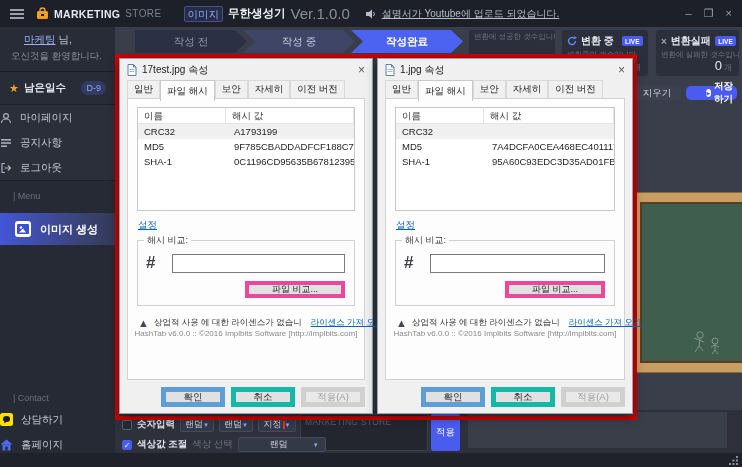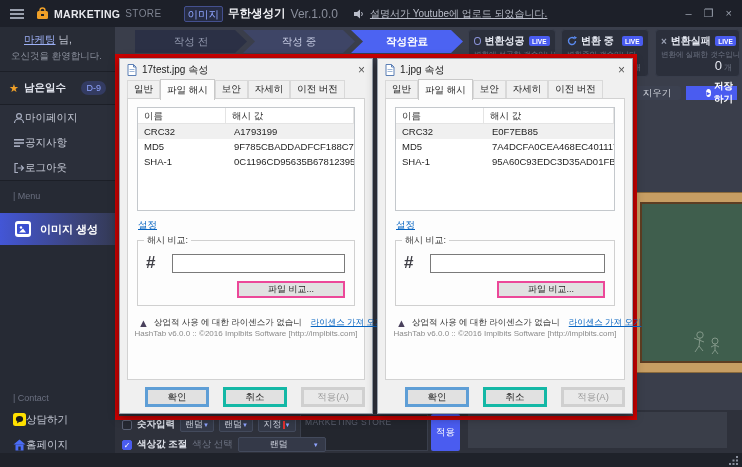--- a/index.html
+++ b/index.html
@@ -10,38 +10,38 @@
 
   
   .titlebar{left:0;top:0;width:742px;height:27px;background:#1d2029;display:flex;align-items:center;}
   .hamburger{margin-left:10px;display:inline-flex;}
   .brand{display:flex;align-items:center;gap:5px;margin-left:12px;}
   .brand-name{font-size:10.5px;font-weight:bold;color:#e8e9ee;letter-spacing:.3px;}
   .brand-suffix{font-size:10px;color:#7e8390;letter-spacing:.4px;}
   .app-title{display:flex;align-items:center;gap:5px;margin-left:22px;}
   .app-badge{font-size:10.5px;color:#8fa4ff;border:1px solid #44508f;background:#262c44;padding:0 3px;border-radius:2px;line-height:14px;}
   .app-name{font-size:11.5px;font-weight:bold;color:#f0f1f5;}
-  .app-ver{font-size:12px;color:#8a8f9c;}
+  .app-ver{font-size:15px;color:#8a8f9c;}
   .notice{display:flex;align-items:center;gap:5px;margin-left:16px;}
   .notice-text{font-size:10px;color:#b9bdc9;text-decoration:underline;}
   .winctl{margin-left:auto;margin-right:10px;display:flex;gap:12px;color:#9aa0ad;font-size:11px;}
   .winctl span{cursor:default;line-height:11px;}
 
   
   .sidebar{left:0;top:27px;width:115px;height:440px;background:#262a34;}
   .greeting{padding:6px 11px 8px;border-bottom:1px solid #1c1f27;background:#282c36;}
   .greet1{font-size:10.5px;color:#c4c8d4;}
   .greet-name{color:#9db0f5;text-decoration:underline;margin-left:13px;}
   .greet2{font-size:9.5px;color:#8a8f9c;margin-top:3px;}
   .days{display:flex;align-items:center;gap:5px;padding:9px 9px;background:#282c36;border-bottom:1px solid #1c1f27;}
   .star{color:#f0a028;font-size:11px;line-height:11px;}
   .days-label{font-size:10.5px;font-weight:bold;color:#e2e5ee;}
   .days-badge{margin-left:auto;font-size:9px;color:#8fa4ff;background:#333b61;border-radius:7px;padding:2px 5px;}
   .menu-group{background:#2b2f3a;border-bottom:1px solid #1c1f27;}
-  .side-item{display:flex;align-items:center;height:25px;padding-left:13px;font-size:10.5px;color:#c2c6d2;cursor:pointer;}
+  .side-item{display:flex;align-items:center;gap:8px;height:25px;padding-left:0;font-size:10.5px;color:#c2c6d2;cursor:pointer;}
   .section-label{font-size:9px;color:#6b7080;padding:10px 13px 4px;}
   .active-item{margin-top:8px;height:32px;display:flex;align-items:center;gap:9px;padding-left:15px;
                background:linear-gradient(90deg,#4356d6 0%,#3b4377 70%,#343a55 100%);color:#fff;font-size:11px;font-weight:bold;cursor:pointer;}
   .contact-block{position:absolute;left:0;bottom:10px;width:115px;}
   .imggen-ic{width:16px;height:16px;border-radius:3px;background:#fff;position:relative;flex:0 0 16px;}
   .imggen-ic svg{position:absolute;left:2px;top:2px;}
 
   
   .step{height:23px;line-height:23px;text-align:center;font-size:10.5px;
         clip-path:polygon(0 0,calc(100% - 12px) 0,100% 50%,calc(100% - 12px) 100%,0 100%,12px 50%);}
@@ -57,21 +57,21 @@
   .sbox-desc{font-size:7.5px;color:#6d7383;padding:2px 5px 0;white-space:nowrap;overflow:hidden;}
   .sbox-val{position:absolute;right:7px;bottom:3px;display:flex;align-items:baseline;gap:2px;}
   .sbox-num{font-size:13px;color:#e8eaf2;}
   .sbox-unit{font-size:8px;color:#6d7383;}
   .ic-circle{width:8px;height:8px;border:1.5px solid #8a93d8;border-radius:50%;display:inline-block;}
   .ic-fail{color:#9aa0b2;font-size:10px;font-weight:bold;line-height:9px;}
 
   
   .btn-clear{left:633px;top:86px;width:48px;height:14px;background:#3c4150;border-radius:3px;
              color:#d5d8e0;font-size:9.5px;display:flex;align-items:center;justify-content:center;cursor:pointer;}
-  .btn-save{left:686px;top:86px;width:51px;height:14px;background:#4a5cf0;border-radius:0;
+  .btn-save{left:686px;top:86px;width:51px;height:14px;background:#4a5cf0;border-radius:5px;
             color:#fff;font-size:9.5px;font-weight:bold;display:flex;align-items:center;justify-content:center;gap:3px;cursor:pointer;padding-left:20px;}
   .play-circ{width:8px;height:8px;border-radius:50%;background:#fff;color:#4a5cf0;font-size:5px;line-height:8px;text-align:center;}
 
   
   .board{left:631px;top:193px;width:125px;height:179px;background:#3f5e4d;
          border:9px solid #c79e63;box-shadow:inset 0 0 0 2px #5d3d22, 0 0 0 1px #8a6a3c;}
   .doodle{position:absolute;right:22px;bottom:8px;}
 
   
   .bottom-panel{left:115px;top:410px;width:627px;height:43px;background:#2e313b;}
@@ -95,48 +95,48 @@
   .red-rect{left:115px;top:54px;width:522px;height:366px;border:4px solid #cf0000;z-index:5;pointer-events:none;}
 
   
   .dlg{top:58px;height:356px;background:#f0f0f0;border:1px solid #9aa3ad;z-index:6;color:#222;
        box-shadow:0 3px 10px rgba(0,0,0,.45);}
   .dlg1{left:119px;width:254px;}
   .dlg2{left:377px;width:256px;}
   .dlg-title{height:21px;display:flex;align-items:center;gap:5px;padding:0 7px;}
   .dlg-title-text{font-size:10px;color:#1a1a1a;}
   .dlg-close{margin-left:auto;color:#555;font-size:12px;cursor:pointer;line-height:12px;}
-  .tabs{position:absolute;left:7px;top:21px;right:7px;height:19px;display:flex;align-items:center;}
+  .tabs{position:absolute;left:7px;top:21px;right:7px;height:19px;display:flex;align-items:flex-start;}
   .tab{font-size:9.5px;color:#222;background:#f0f0f0;border:1px solid #d9d9d9;border-bottom:none;
        padding:2px 6px 3px;cursor:pointer;white-space:nowrap;}
   .tab.active{background:#fdfdfd;padding-top:4px;position:relative;z-index:2;border-color:#c9c9c9;}
   .page{position:absolute;left:7px;right:7px;top:39px;bottom:33px;background:#fdfdfd;border:1px solid #d2d2d2;}
   .hlist{position:absolute;left:9px;right:9px;top:8px;height:104px;background:#fff;border:1px solid #c4c8cc;font-size:9.5px;}
   .hl-head{display:flex;height:16px;line-height:16px;border-bottom:1px solid #e4e4e4;color:#333;}
   .hl-col1{width:88px;padding-left:6px;border-right:1px solid #e4e4e4;}
   .hl-col2{flex:1;padding-left:6px;border-right:1px solid #e4e4e4;}
   .hl-row{display:flex;height:15px;line-height:15px;color:#1e1e1e;}
   .hl-row.sel{background:#f0f0f0;}
   .hl-name{width:88px;padding-left:6px;}
   .hl-val{flex:1;padding-left:8px;white-space:nowrap;overflow:hidden;}
   .settings-link{position:absolute;left:10px;top:120px;font-size:9.5px;color:#0563c1;text-decoration:underline;cursor:pointer;}
   .groupbox{position:absolute;left:9px;right:9px;top:141px;height:66px;border:1px solid #d0d0d0;}
   .group-legend{position:absolute;top:-7px;left:6px;background:#fdfdfd;font-size:9px;color:#333;padding:0 3px;}
   .hash-glyph{position:absolute;left:8px;top:12px;font-size:17px;font-weight:bold;color:#3f3f46;}
   .hash-input{position:absolute;left:34px;right:9px;top:13px;height:19px;border:1px solid #7a7a7a;background:#fff;}
-  .btn-compare{position:absolute;right:9px;top:40px;width:108px;height:17px;background:#e1e1e1;border:2px solid #ec4899;
+  .btn-compare{position:absolute;right:9px;top:40px;width:100px;height:17px;background:#e1e1e1;border:4px solid #ec4899;
                font-size:9px;color:#222;display:flex;align-items:center;justify-content:center;cursor:pointer;}
   .license{position:absolute;left:10px;right:6px;top:218px;display:flex;align-items:center;gap:5px;white-space:nowrap;}
   .warn-tri{color:#49405c;font-size:11px;line-height:11px;}
   .lic-text{font-size:8.5px;color:#333;}
   .lic-link{font-size:8.5px;color:#0563c1;text-decoration:underline;cursor:pointer;margin-left:4px;}
   .dlg-footer{position:absolute;left:0;right:0;top:230px;text-align:center;font-size:8px;color:#8a8a8a;white-space:nowrap;}
   .dlg-btns{position:absolute;right:7px;bottom:6px;display:flex;gap:6px;}
   .dbtn{width:64px;height:20px;font-size:9.5px;display:flex;align-items:center;justify-content:center;
-        background:#e1e1e1;border:3px solid #14b8a6;color:#222;cursor:pointer;margin-left:8px;}
+        background:#e1e1e1;border:5px solid #14b8a6;color:#222;cursor:pointer;}
   .dbtn.ok{border-color:#5e9ed6;}
   .dbtn.disabled{background:#e9e9e9;border-color:#d0d0d0;color:#9a9a9a;}
 
   .grip{right:4px;bottom:2px;}
 </style>
 </head>
 <body>
 
 <div class="app">
 
@@ -240,25 +240,20 @@
         <span>홈페이지</span>
       </div>
     </div>
   </div>
 
   <div class="abs step step1">작성 전</div>
   <div class="abs step step2">작성 중</div>
   <div class="abs step step3">작성완료</div>
 
   <div class="abs sbox" style="left:468px;width:88px;">
-    <div class="sbox-head">
-      <span class="ic-circle"></span>
-      <span class="sbox-label">변환성공</span>
-      <span class="live">LIVE</span>
-    </div>
     <div class="sbox-desc">변환에 성공한 갯수입니다</div>
     <div class="sbox-val">
         <span class="sbox-num"></span>
         <span class="sbox-unit"></span>
       </div>
   </div>
   <div class="abs sbox" style="left:561px;width:88px;">
     <div class="sbox-head">
       <svg width="10" height="10">
           <path d="M8.5 5 a3.5 3.5 0 1 1 -1.2 -2.6" fill="none" stroke="#5a8af0" stroke-width="1.4"></path>
@@ -439,21 +434,20 @@
       <span class="tab">이전 버전</span>
     </div>
     <div class="page">
       <div class="hlist">
         <div class="hl-head">
           <span class="hl-col1">이름</span>
           <span class="hl-col2">해시 값</span>
         </div>
         <div class="hl-row sel">
           <span class="hl-name">CRC32</span>
-          <span class="hl-val">E0F7EB85</span>
         </div>
         <div class="hl-row">
           <span class="hl-name">MD5</span>
           <span class="hl-val">7A4DCFA0CEA468EC401117AE9521D...</span>
         </div>
         <div class="hl-row">
           <span class="hl-name">SHA-1</span>
           <span class="hl-val">95A60C93EDC3D35AD01FBFC22A26...</span>
         </div>
       </div>

